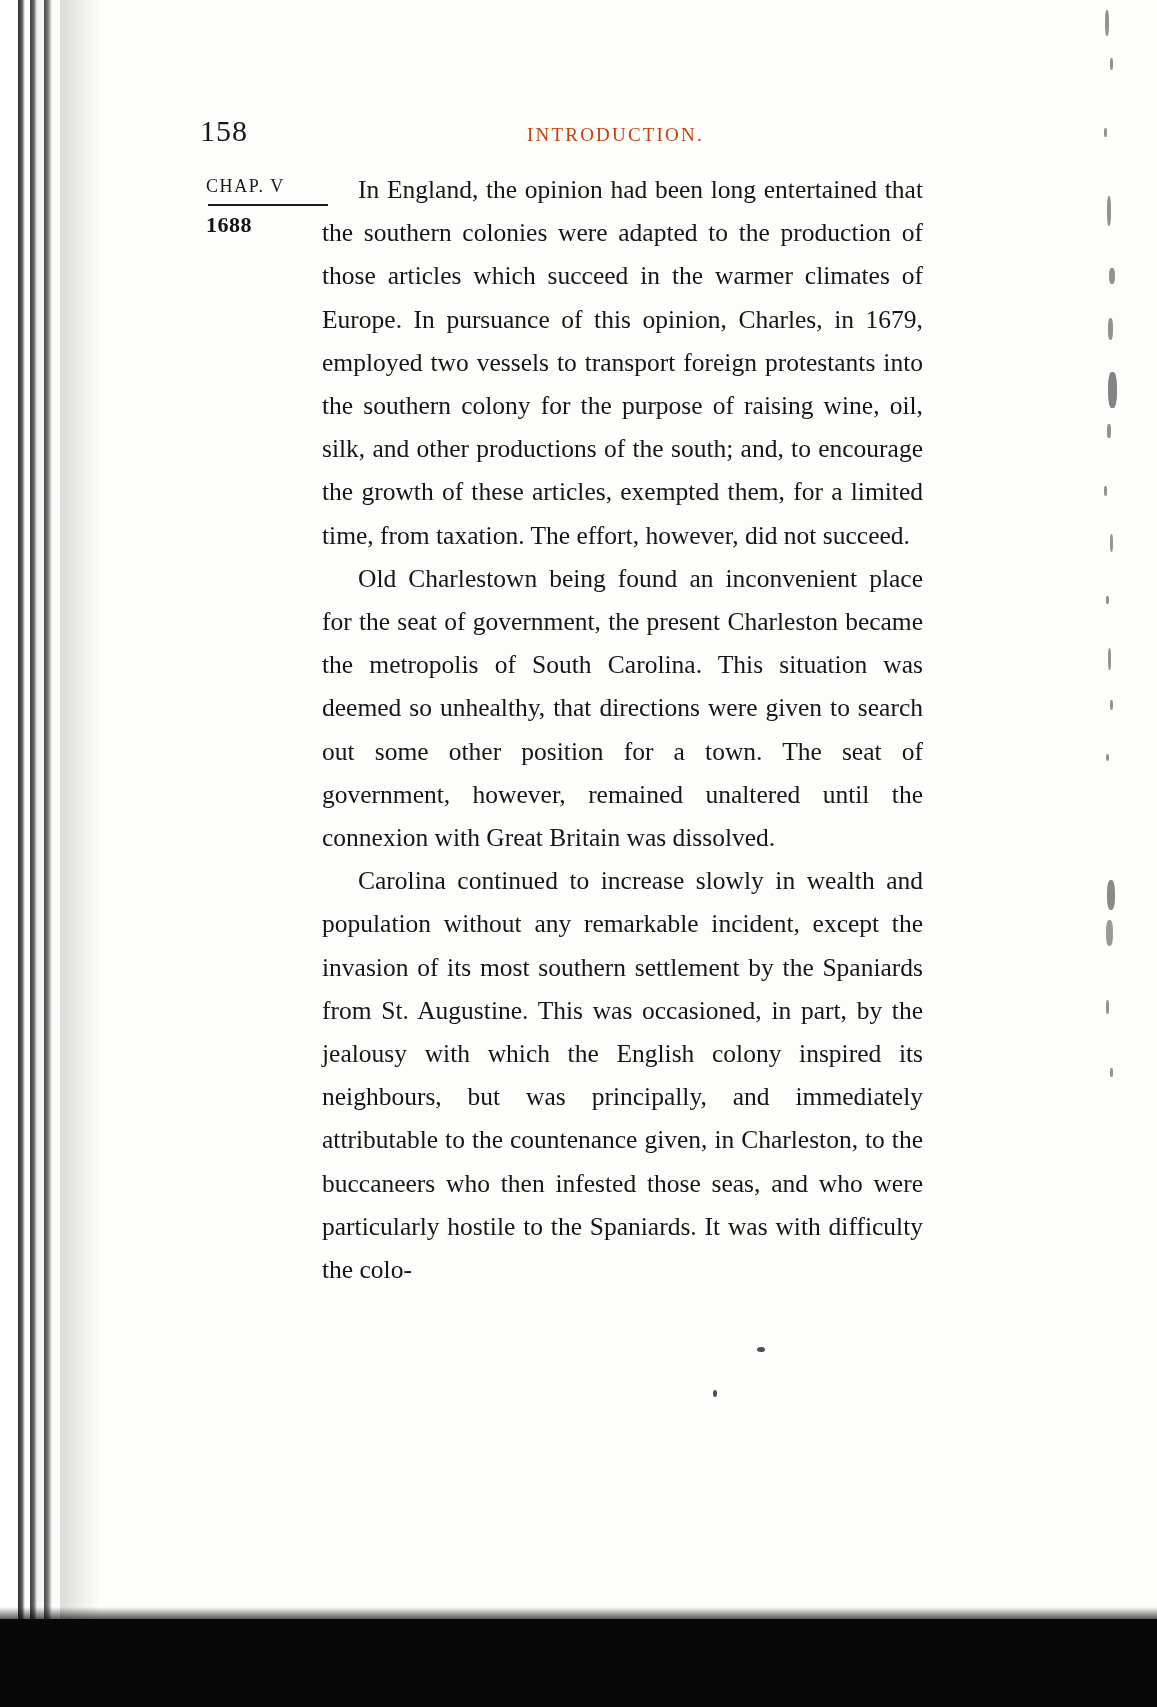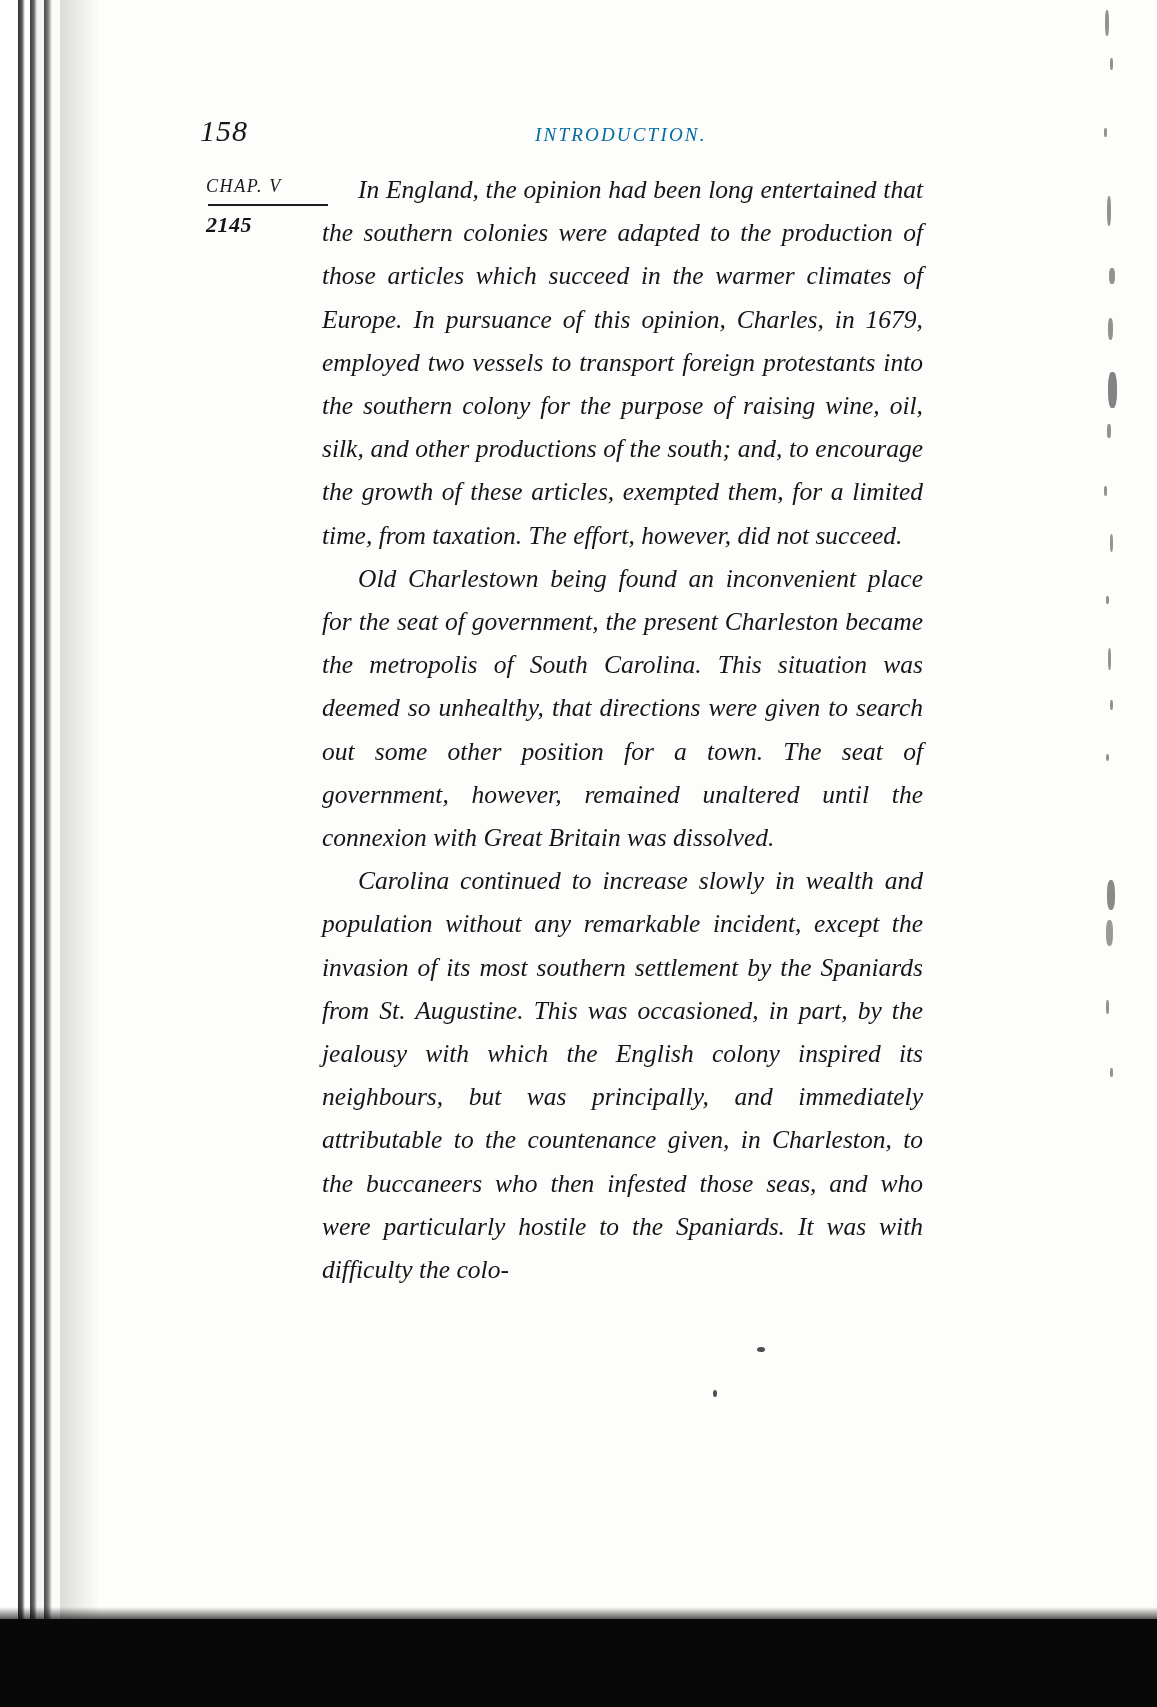--- a/index.html
+++ b/index.html
@@ -14,21 +14,20 @@
     overflow: hidden;
     font-family: "Liberation Serif", serif;
     color: #1a1a1a;
   }
 
   
   #page {
     position: absolute;
     inset: 0;
     background: #fdfdfb;
-    font-style: italic;
   }
 
   
   .gutter {
     position: absolute;
     top: 0;
     left: 0;
     width: 70px;
     height: 1620px;
     background:
@@ -93,22 +92,21 @@
     letter-spacing: 1px;
     font-family: "Liberation Serif", serif;
     color: #171717;
   }
   .running-head {
     position: absolute;
     left: 527px;
     top: 124px;
     font-size: 19px;
     letter-spacing: 2.2px;
-    color: #0369a1;
-    margin-left: 8px;
+    color: #c2410c;
   }
 
   .marginalia {
     position: absolute;
     left: 206px;
     top: 176px;
     width: 124px;
     text-align: left;
   }
   .marginalia .chap {
@@ -184,21 +182,21 @@
     <div class="sp" style="top:1000px;right:48px; width:3px;  height:14px;"></div>
     <div class="sp" style="top:1068px;right:44px; width:3px;  height:9px;"></div>
   </div>
 
   <div class="page-number">158</div>
   <div class="running-head">INTRODUCTION.</div>
 
   <div class="marginalia">
     <div class="chap">CHAP. V</div>
     <div class="rule"></div>
-    <div class="year">2145</div>
+    <div class="year">1688</div>
   </div>
 
   <div class="body-col">
     <p class="first">In England, the opinion had been long entertained that the southern colonies were adapted to the production of those articles which succeed in the warmer climates of Europe. In pursuance of this opinion, Charles, in 1679, employed two vessels to transport foreign protestants into the southern colony for the purpose of raising wine, oil, silk, and other productions of the south; and, to encourage the growth of these articles, exempted them, for a limited time, from taxation. The effort, however, did not succeed.</p>
     <p>Old Charlestown being found an inconvenient place for the seat of government, the present Charleston became the metropolis of South Carolina. This situation was deemed so unhealthy, that directions were given to search out some other position for a town. The seat of government, however, remained unaltered until the connexion with Great Britain was dissolved.</p>
     <p>Carolina continued to increase slowly in wealth and population without any remarkable incident, except the invasion of its most southern settlement by the Spaniards from St. Augustine. This was occasioned, in part, by the jealousy with which the English colony inspired its neighbours, but was principally, and immediately attributable to the countenance given, in Charleston, to the buccaneers who then infested those seas, and who were particularly hostile to the Spaniards. It was with difficulty the colo-</p>
   </div>
 
   <div class="stray-dot" style="left:757px; top:1347px; width:8px; height:5px;"></div>
   <div class="stray-dot" style="left:713px; top:1390px; width:4px; height:7px;"></div>

